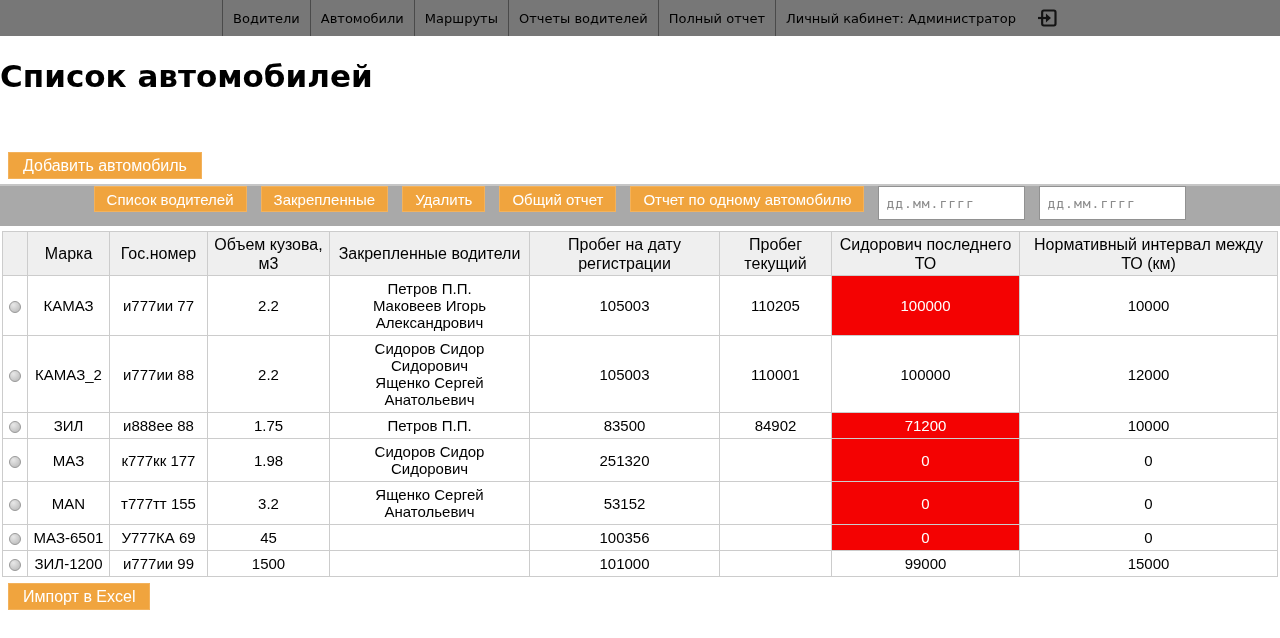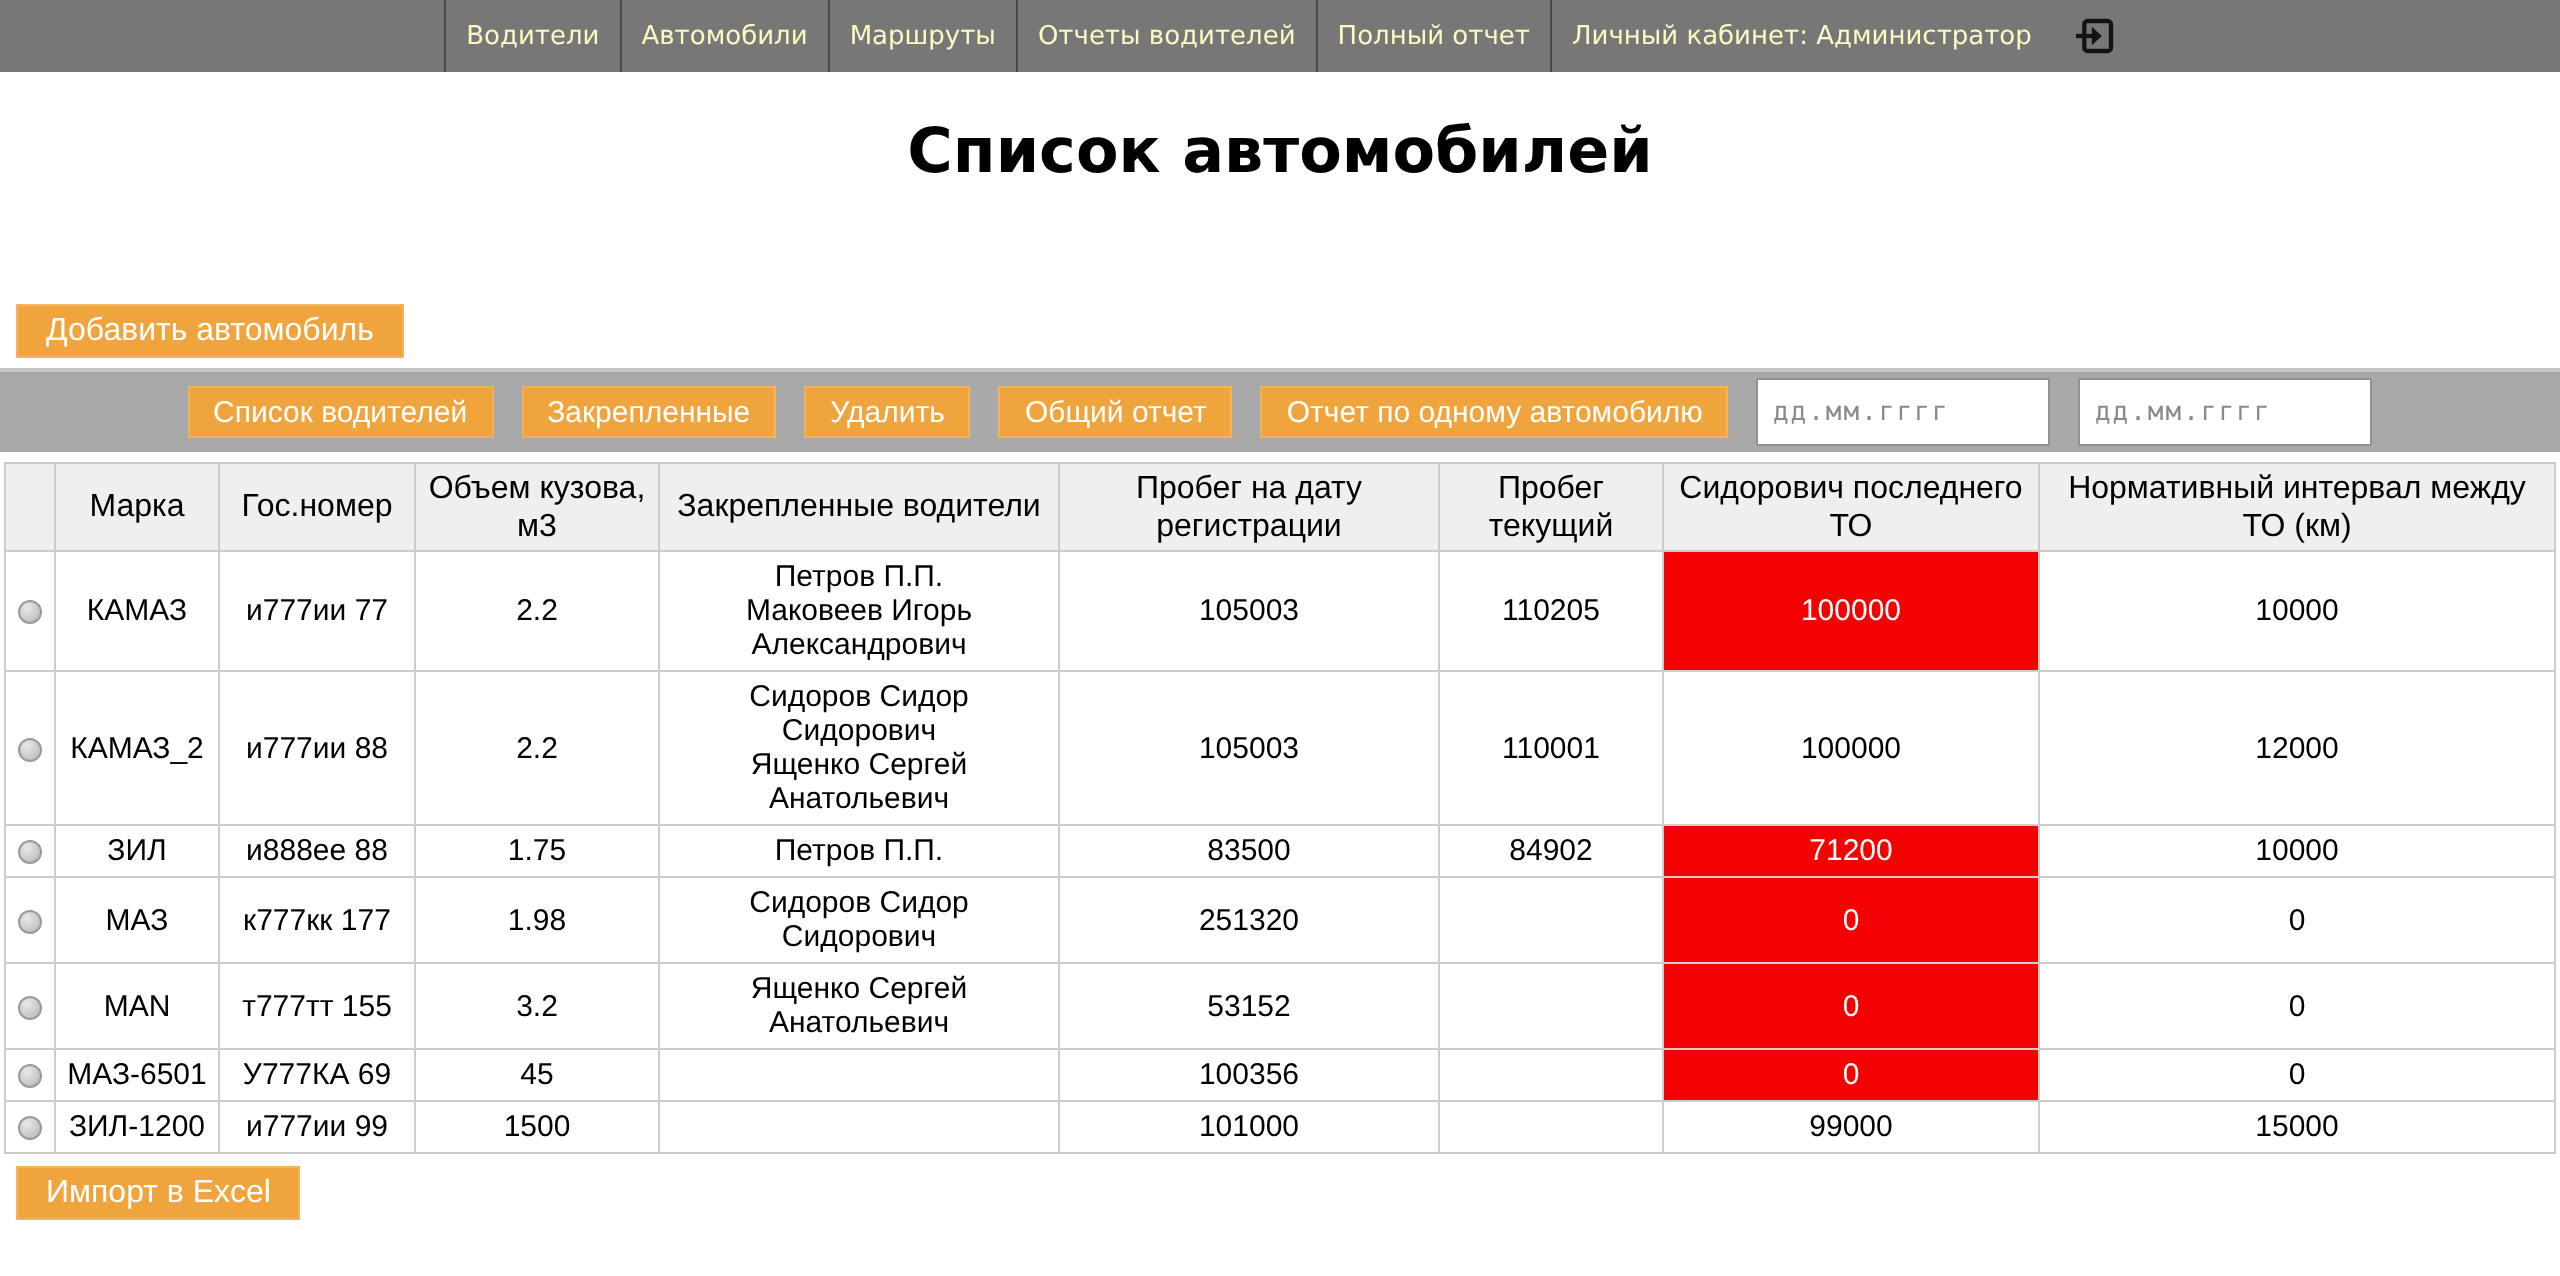--- a/index.html
+++ b/index.html
@@ -5,48 +5,48 @@
   * { box-sizing: border-box; }
   html, body { margin: 0; padding: 0; background: #fff; width: 1280px; }
   body { font-family: "Liberation Sans", sans-serif; color: #111; }
 
   
   .navbar {
     height: 36px; background: #777777;
     display: flex; align-items: center; justify-content: center;
   }
   .nav-item {
-    color: #fef9c3; font-family: "DejaVu Sans", sans-serif; font-size: 13px;
+    color: #000000; font-family: "DejaVu Sans", sans-serif; font-size: 13px;
     padding: 1px 10px; height: 36px; display: flex; align-items: center;
     border-left: 1px solid #4a4a4a; cursor: pointer; white-space: nowrap;
   }
   .logout { margin-left: 12px; display: flex; align-items: center; cursor: pointer; }
 
   
   h1.page-title {
-    margin: 22px 0 0 0; text-align: center;
+    margin: 22px 0 0 0; 
     font-family: "DejaVu Sans", sans-serif; font-weight: bold;
     font-size: 31px; color: #000;
   }
 
   
   .btn-orange {
     background: #F0A43E; border: 1px solid #F3B25C; color: #fff;
     font-family: "Liberation Sans", sans-serif; font-size: 16px;
     padding: 4px 14px; height: 27px; line-height: 17px; cursor: pointer;
     white-space: nowrap;
   }
 
   .add-row { margin: 58px 0 0 8px; }
 
   
   .toolbar {
     margin-top: 5px; height: 42px; background: #A9A9A9;
     border-top: 2px solid #c6c6c6;
-    display: flex; align-items: center; justify-content: center; gap: 14px;
+    display: flex; align-items: flex-start; justify-content: center; gap: 14px;
   }
   .toolbar .btn-orange { font-size: 15px; height: 26px; padding: 4px 12px; }
   .date-input {
     width: 147px; height: 26px; background: #fff; border: 1px solid #919191;
     font-family: "DejaVu Sans Mono", monospace; font-size: 13px; color: #555;
     padding: 16px 7px; letter-spacing: 1px;
   }
   .date-input::placeholder { color: #8a8a8a; }
 
   

